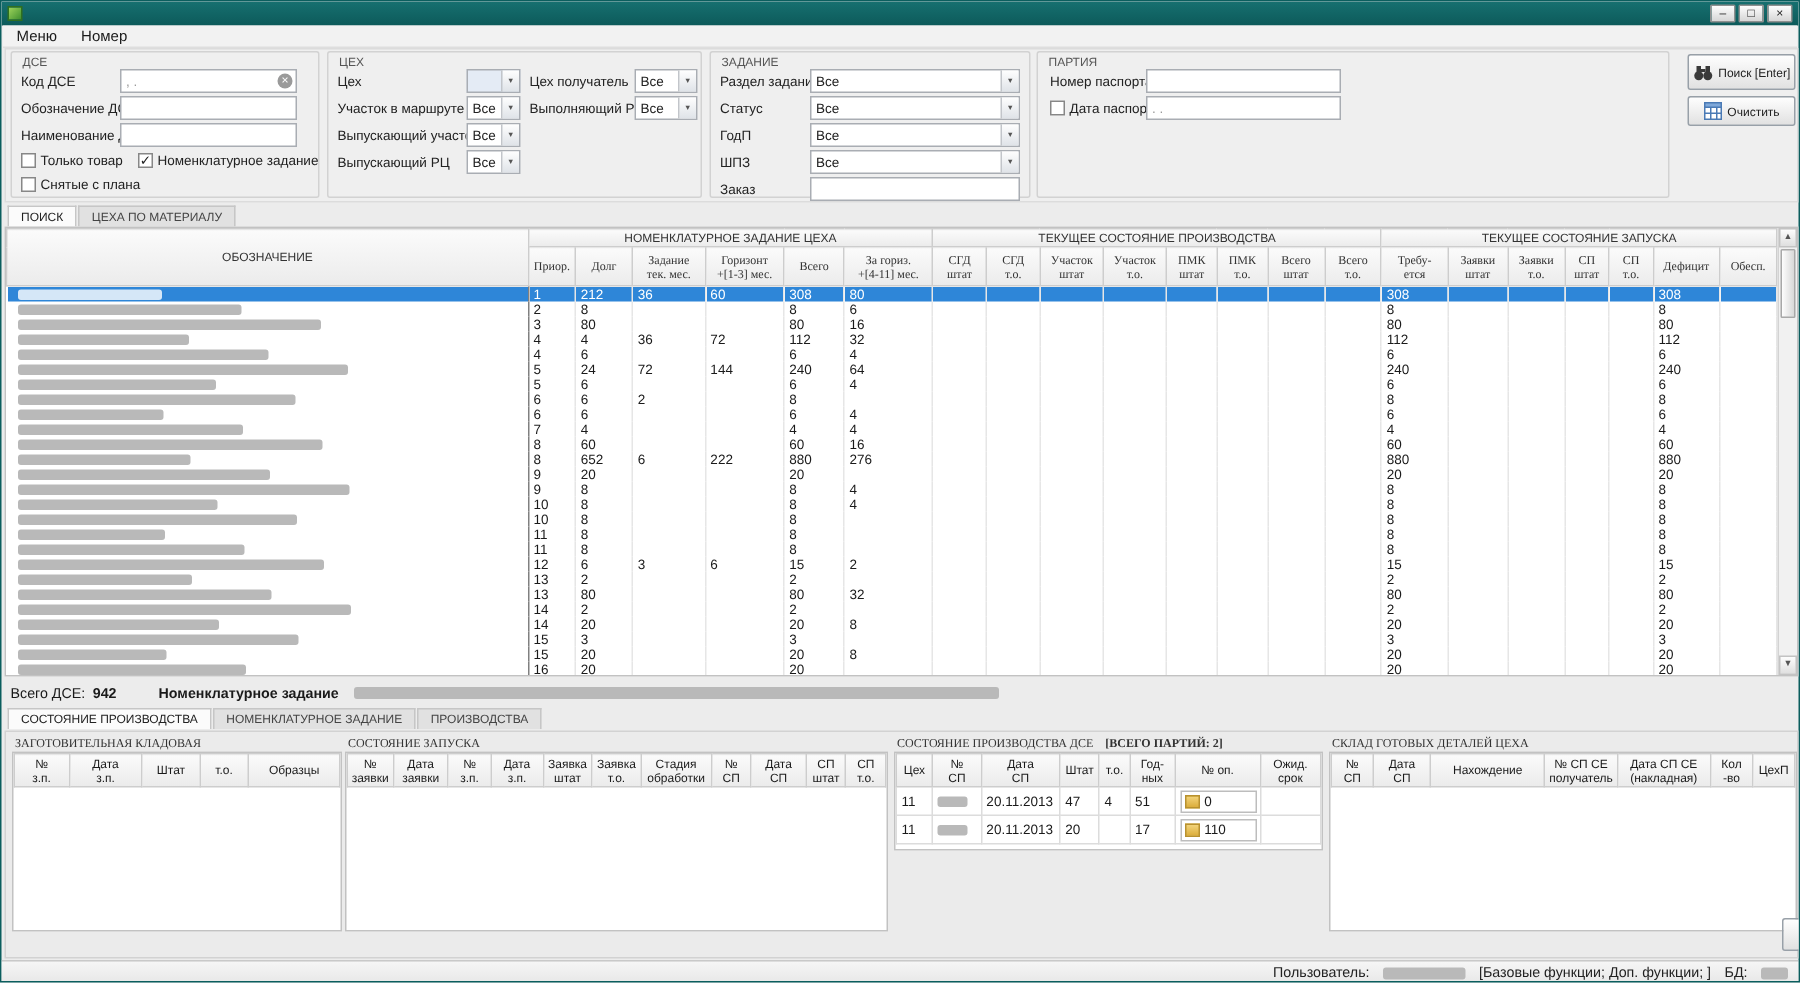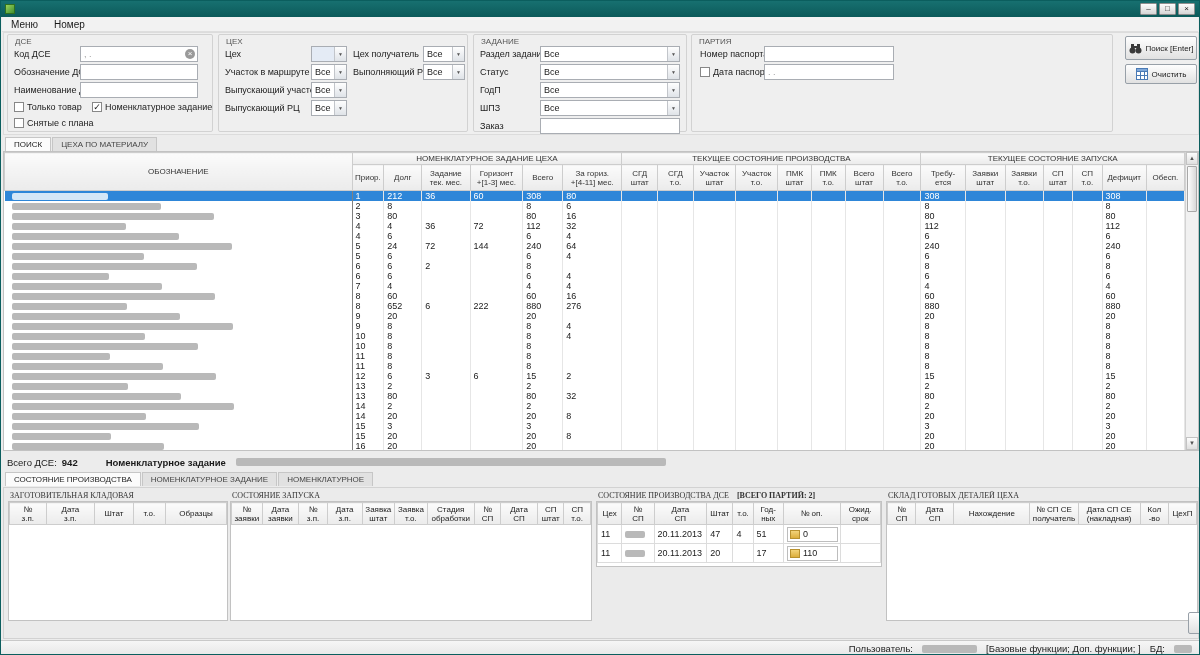--- a/index.html
+++ b/index.html
@@ -50,21 +50,21 @@
          border-bottom:none; color:#444; height:14px; }
   .tab.active { background:#fbfbfb; color:#222; }
 
   
   .grid-region { position:absolute; left:2px; top:150px; width:1196px; height:300px;
                  background:#fff; border:1px solid #c2c2c2; overflow:hidden; }
   table.grid { border-collapse:collapse; table-layout:fixed; width:calc(100% - 13px); }
   .grid th { font-weight:normal; font-size:8px; background:linear-gradient(#fbfbfb,#ebebeb);
              border:1px solid #cdcdcd; color:#333; text-align:center; white-space:pre-line; overflow:hidden; }
   .grid th.h-group { height:12px; }
-  .grid th.h-sub { height:26px; line-height:9px; }
+  .grid th.h-sub { height:26px; line-height:9px;font-family:Liberation Serif, serif; }
   .grid td { font-size:9px; height:10px; line-height:10px; padding:0 0 0 3px;
              border-right:1px solid #e6e6e6; white-space:nowrap; overflow:hidden; }
   .grid td.c-obozn { border-right:1px solid #808080; }
   .grid td.gb, .grid th.gb { border-left:1px solid #7d7d7d; }
   .grid tr.sel td { background:#2e86d8; color:#fff; }
   .vscroll { position:absolute; right:0; top:0; bottom:0; width:13px; background:#f1f1f1; border-left:1px solid #d3d3d3; }
   .varrow { position:absolute; left:0; right:0; height:13px; background:linear-gradient(#fdfdfd,#dfdfdf);
             border:1px solid #c3c3c3; font-size:6px; line-height:11px; text-align:center; color:#555; }
   .varrow.vup { top:0; } .varrow.vdown { bottom:0; }
   .vthumb { position:absolute; left:1px; right:1px; top:14px; height:46px;
@@ -944,21 +944,21 @@
 <div class="footer">
   <span>Всего ДСЕ:</span>
   <span class="bold" style="margin-left:5px">942</span>
   <span class="bold" style="margin-left:28px">Номенклатурное задание</span>
   <span class="blur" style="width:430px;margin-left:10px;height:8px"></span>
 </div>
 
 <div class="tabstrip" style="left:4px;top:471px">
   <div class="tab active">СОСТОЯНИЕ ПРОИЗВОДСТВА</div>
   <div class="tab">НОМЕНКЛАТУРНОЕ ЗАДАНИЕ</div>
-  <div class="tab">НОМЕНКЛАТУРНОЕ</div>
+  <div class="tab">ПРОИЗВОДСТВА</div>
 </div>
 
 <div class="panel-region">
   <div class="ptitle" style="left:6px;top:3px">ЗАГОТОВИТЕЛЬНАЯ КЛАДОВАЯ</div>
   <div class="ptable-wrap" style="left:4px;top:13px;width:220px;height:120px">
     <table class="ptable">
         <colgroup>
           <col style="width: 36px;">
           <col style="width: 48px;">
           <col style="width: 38px;">

